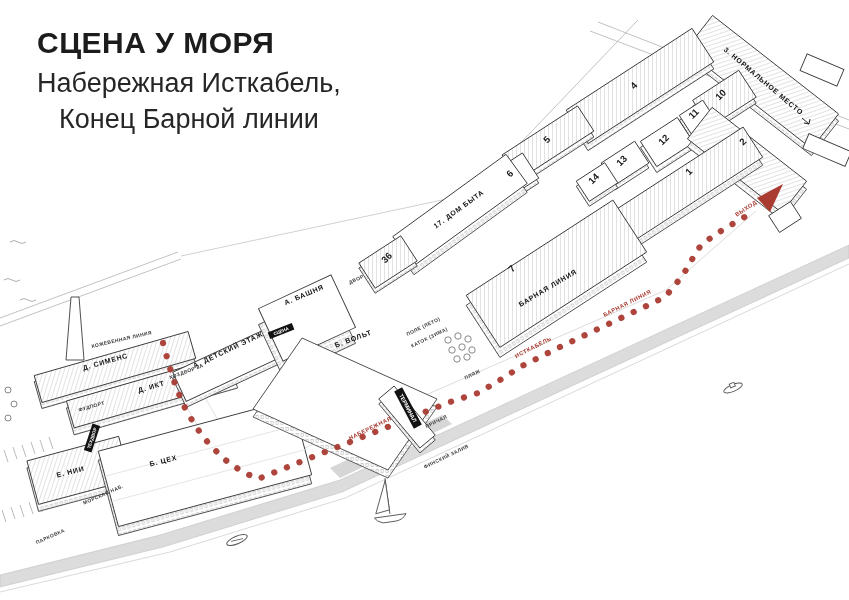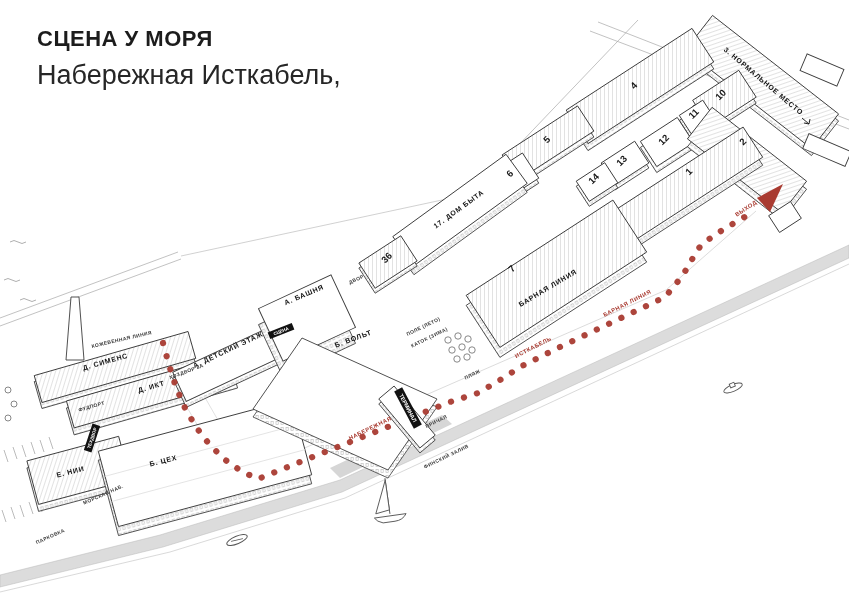--- a/index.html
+++ b/index.html
@@ -1,19 +1,19 @@
 <!DOCTYPE html>
 <html><head>
 <meta charset="utf-8">
 <style>
   html,body{margin:0;padding:0;background:#ffffff;}
   .stage{position:relative;width:849px;height:600px;overflow:hidden;background:#fff;
          font-family:"Liberation Sans", sans-serif;}
   .title{position:absolute;left:37px;top:26px;z-index:5;color:#1c1c1c;}
-  .title h1{margin:0 0 6px 0;font-size:22px;font-weight:800;letter-spacing:.5px;}
+  .title h1{margin:0 0 6px 0;font-size:30px;font-weight:800;letter-spacing:.5px;}
   .title p{margin:0;font-size:27px;font-weight:400;color:#262626;line-height:1.33;text-align:center;}
   svg.map{position:absolute;left:0;top:0;}
   .roof{fill:#fff;stroke:#3c3c3c;stroke-width:.9;}
   .roof.hatch{fill:url(#hatch);}
   .wall{fill:url(#win);stroke:#3c3c3c;stroke-width:.8;}
   .num{font-size:9.5px;font-weight:bold;fill:#161616;}
   .blbl{font-size:7px;font-weight:bold;fill:#111;letter-spacing:.8px;}
   .tiny{font-size:5px;font-weight:bold;fill:#3a3a3a;letter-spacing:.4px;}
   .redlbl{font-weight:bold;font-size:5.8px;letter-spacing:.5px;}
   .tagrect{fill:#121212;}
@@ -21,20 +21,21 @@
   text{text-anchor:middle;}
 </style>
 </head>
 <body>
 
 <div class="stage">
 
   <div class="title">
     <h1>СЦЕНА У МОРЯ</h1>
     <p>Набережная Исткабель,</p>
+    <p>Конец Барной линии</p>
   </div>
 
   <svg class="map" width="849" height="600" viewBox="0 0 849 600">
     <defs>
       <pattern id="hatch" width="4" height="4" patternUnits="userSpaceOnUse" patternTransform="rotate(33)">
         <rect width="4" height="4" fill="#ffffff"></rect>
         <line x1="0" y1="0" x2="0" y2="4" stroke="#c6c6c6" stroke-width="1"></line>
       </pattern>
       <pattern id="win" width="5" height="6" patternUnits="userSpaceOnUse">
         <rect width="5" height="6" fill="#ffffff"></rect>

